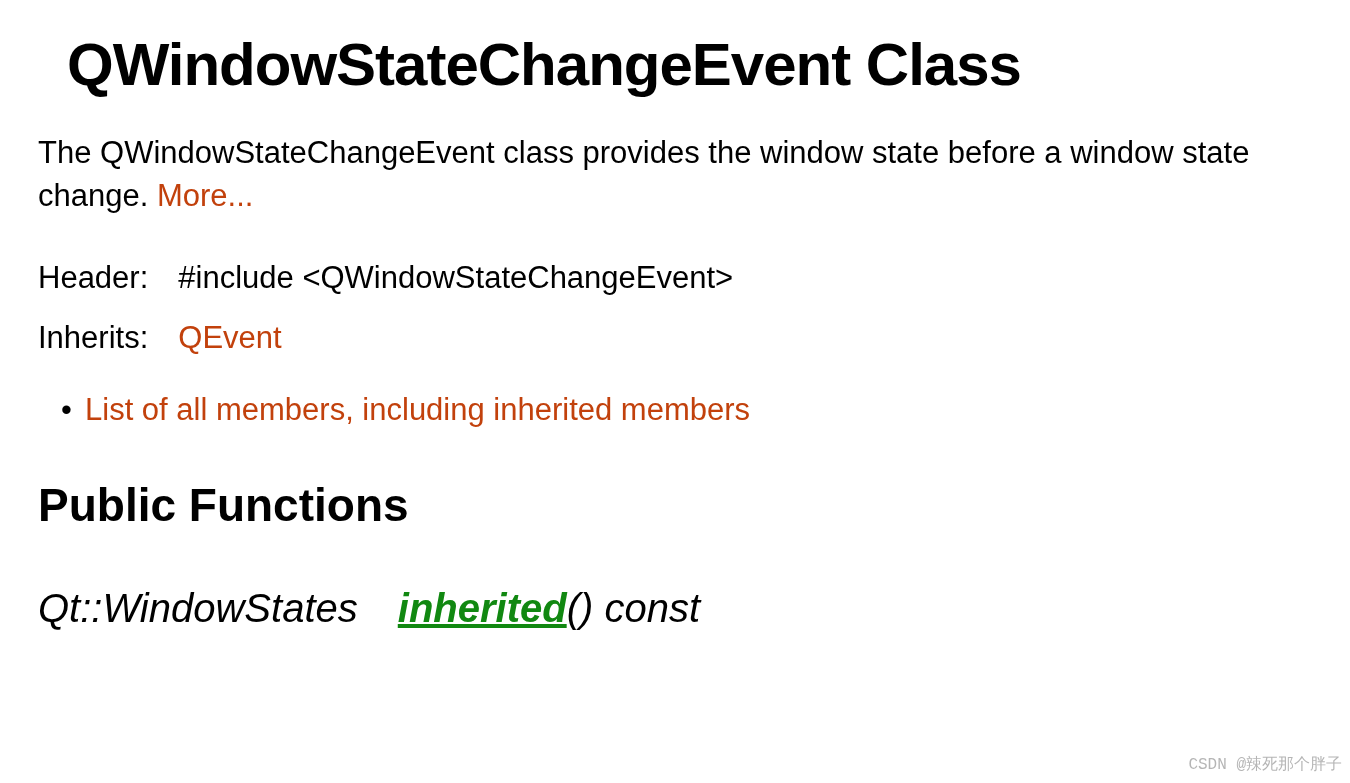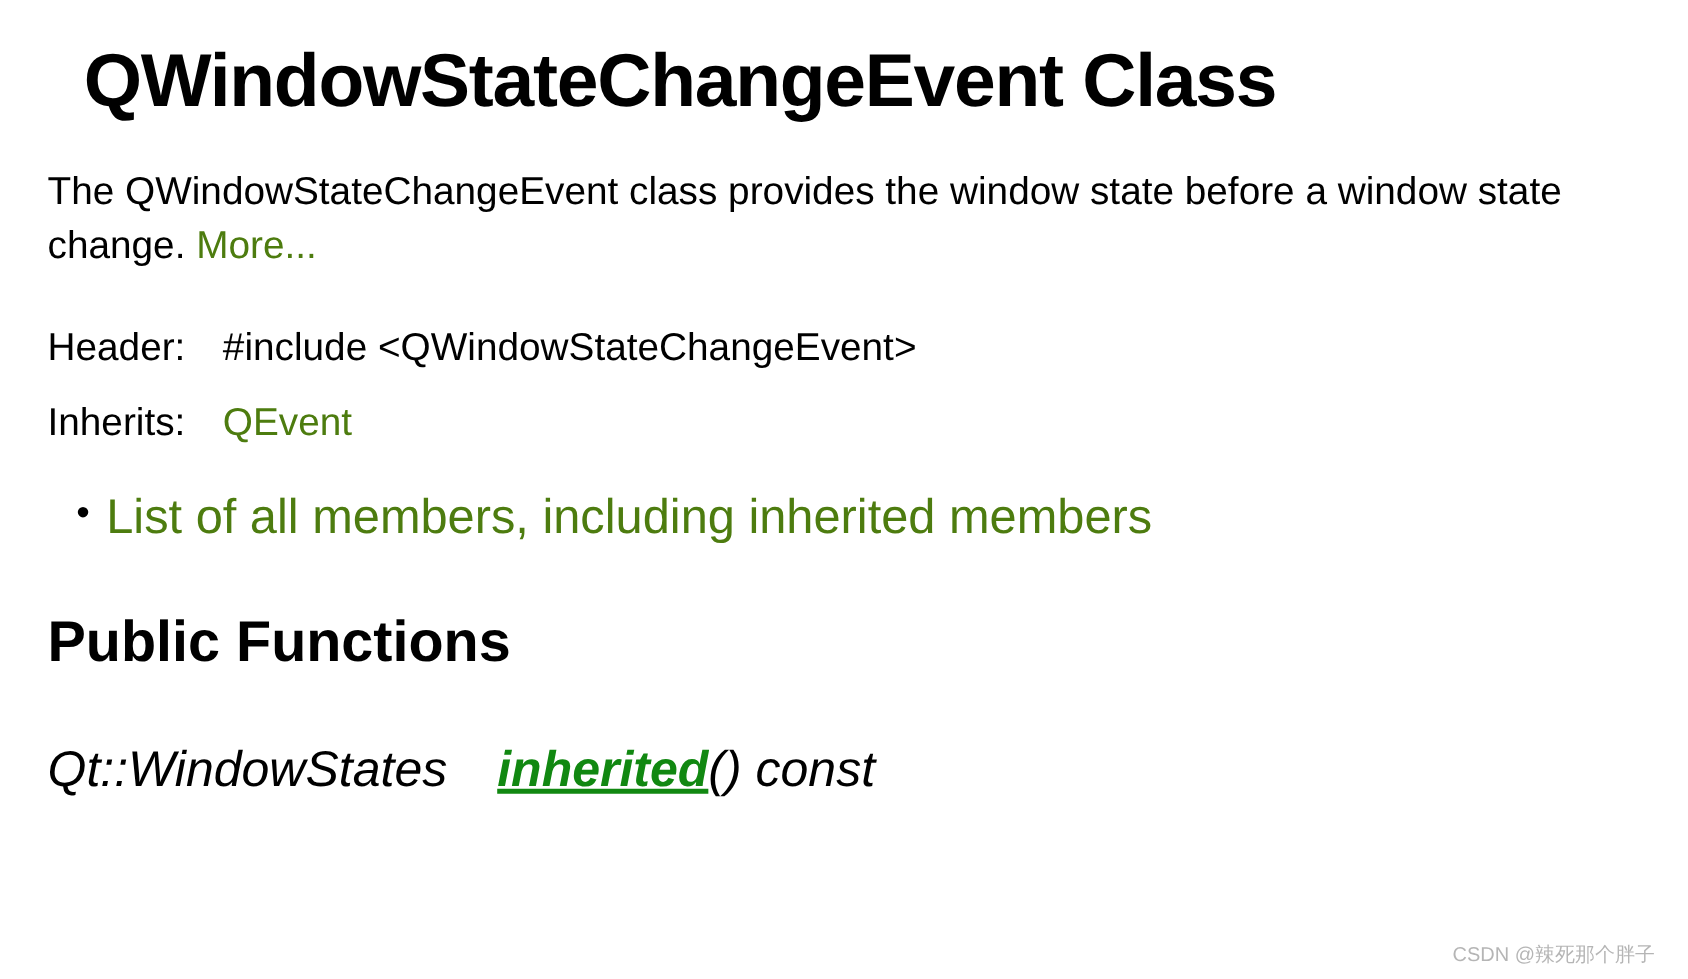--- a/index.html
+++ b/index.html
@@ -23,21 +23,21 @@
       letter-spacing: -1px;
       margin-left: 32px;
     }
     p.description {
       font-size: 31px;
       line-height: 1.4;
       margin-bottom: 30px;
       padding-left: 3px;
     }
     a.link {
-      color: #4d7c0f;
+      color: #c2410c;
       text-decoration: none;
     }
     table.info-table {
       border-collapse: collapse;
       margin-bottom: 24px;
       margin-left: 3px;
     }
     table.info-table td {
       font-size: 31px;
       padding: 12px 0;
@@ -47,21 +47,21 @@
       padding-right: 30px;
       text-align: left;
       min-width: 140px;
     }
     ul.link-list {
       list-style: none;
       margin-bottom: 50px;
       padding-left: 50px;
     }
     ul.link-list li {
-      font-size: 39px;
+      font-size: 31px;
       position: relative;
     }
     ul.link-list li::before {
       content: "•";
       position: absolute;
       left: -24px;
       font-size: 31px;
       color: #000000;
     }
     h2.section-title {
@@ -83,24 +83,24 @@
     table.functions-table td.return-type {
       padding-right: 40px;
     }
     .fn-name {
       color: #118811;
       font-weight: bold;
     }
     .watermark {
       position: absolute;
       bottom: 8px;
-      right: 26px;
+      right: 8px;
       color: rgba(120, 120, 120, 0.55);
       font-size: 16px;
-      font-family: Liberation Sans, sans-serif;
+      font-family: Liberation Mono, monospace;
     }
   </style>
 </head>
 <body>
 
 <h1 class="page-title">QWindowStateChangeEvent Class</h1>
 
 <p class="description">
   <span>The QWindowStateChangeEvent class provides the window state before a window state change. </span><a href="#" class="link">More...</a>
 </p>

